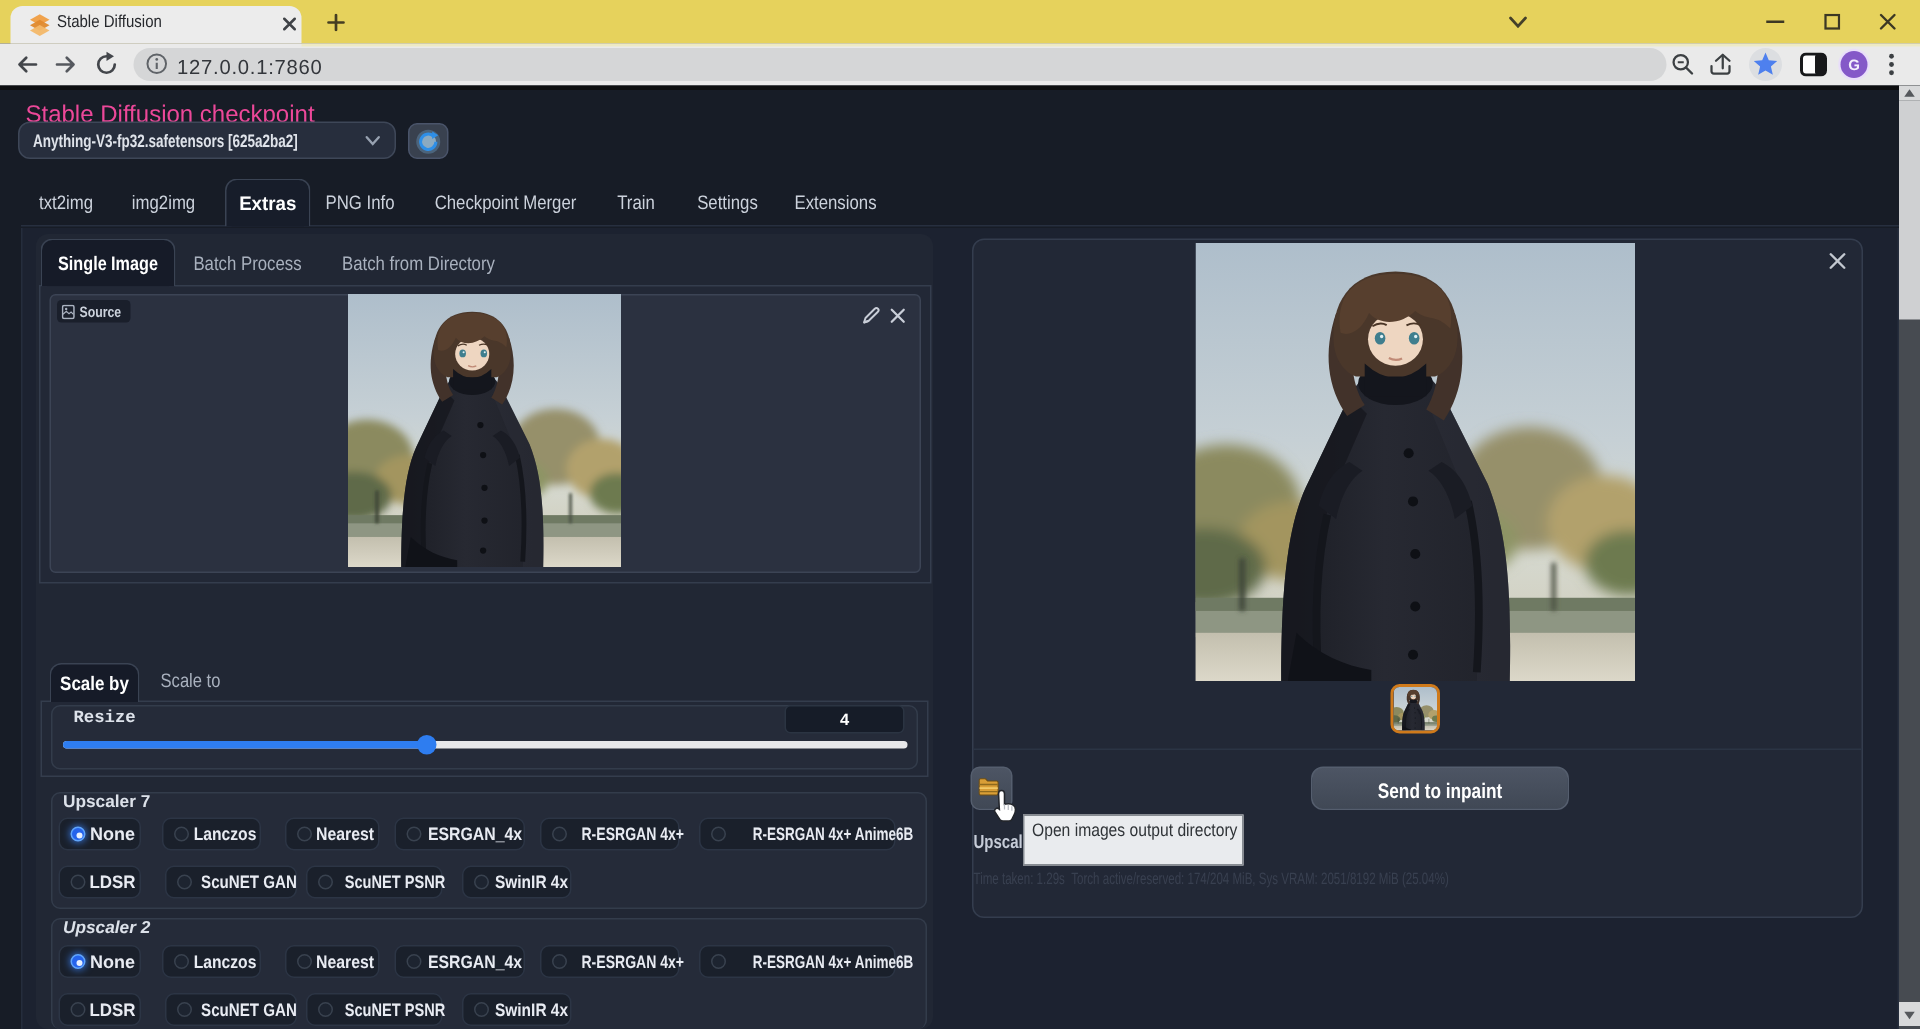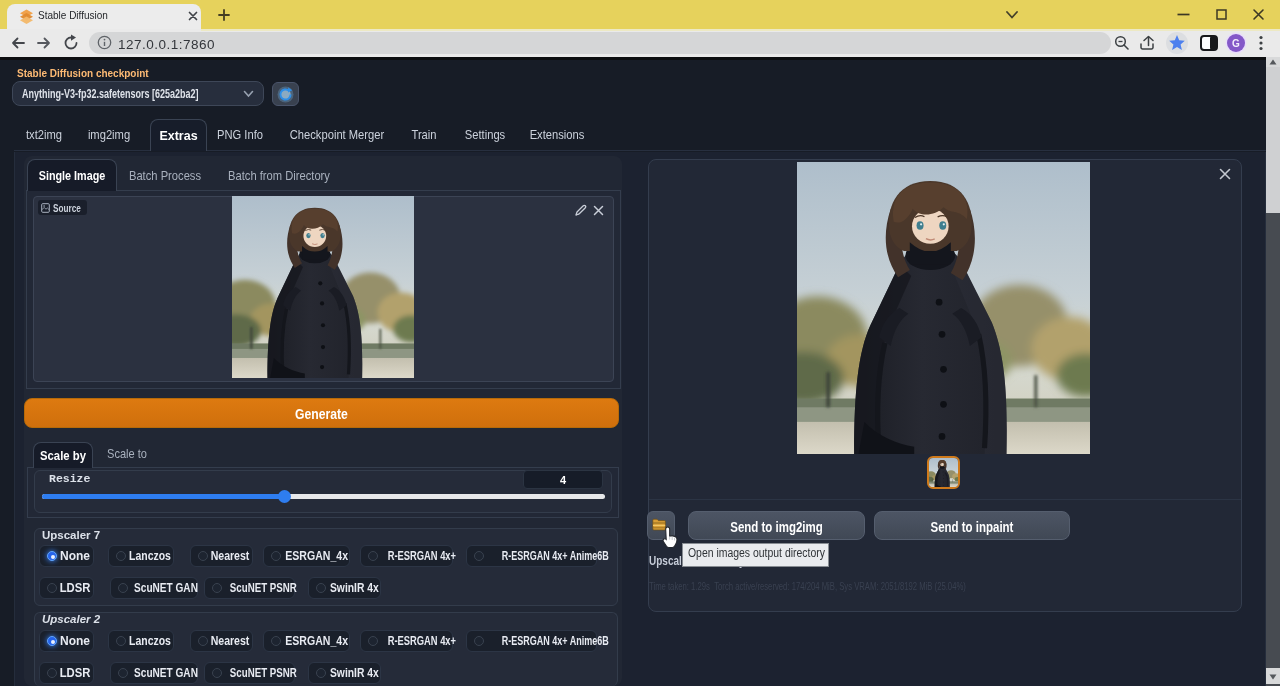--- a/index.html
+++ b/index.html
@@ -18,21 +18,21 @@
   #url { left:118px; top:37px; font-size:13.5px; color:#33363b; letter-spacing:0.5px; }
   #pageline { left:0; top:57px; width:1280px; height:3px; background:#0d0e10; }
 
   
   #sbtrack { left:1266px; top:60px; width:14px; height:626px; background:#474b51; }
   #sbup { left:1266px; top:57px; width:14px; height:10px; background:#d8d9da; }
   #sbthumb { left:1266px; top:67px; width:14px; height:146px; background:#cfd0d2; }
   #sbdown { left:1266px; top:668px; width:14px; height:16px; background:#d8d9da; }
 
   
-  #ckpt-label { left:17px; top:68px; font-size:10px; color:#fdba74;font-weight:bold; }
+  #ckpt-label { left:17px; top:68px; font-size:16px; color:#ec4899; }
   #ckpt-box { left:12px; top:81px; width:252px; height:25px; background:#272e3d; border:1px solid #3e4758; border-radius:8px; }
   #ckpt-text { left:22px; top:87px; font-size:12px; font-weight:700; color:#dfe3ea; transform:scaleX(.75); transform-origin:left center; }
   #refresh-btn { left:272px; top:82px; width:27px; height:24px; background:#39414f; border:1px solid #4a546a; border-radius:6px; }
 
   
   #tabitem { left:14px; top:152px; width:1252px; height:534px; background:#1c2230; border-left:1px solid #252d3c; border-right:1px solid #252d3c; }
   #navline { left:14px; top:150px; width:1252px; height:1px; background:#272f3f; }
   .mtab { position:absolute; top:127px; height:20px; font-size:13px; color:#ccd2dc; width:140px; text-align:center; transform:scaleX(.86); }
   #mtab-active-box { left:150px; top:119px; width:57px; height:32px; border:1px solid #3a4353; border-bottom:none; border-radius:8px 8px 0 0; background:#171d2a; }
   #mtab-active-box span { position:absolute; left:0; top:8px; width:100%; text-align:center; font-size:13px; font-weight:700; color:#fff; transform:scaleX(.96); }
@@ -73,21 +73,21 @@
   .chip .dot.sel::after { content:""; position:absolute; left:3px; top:3px; width:4px; height:4px; border-radius:2px; background:#e8f0fe; }
   .chip span { display:block; flex:1; text-align:center; font-size:12px; font-weight:700; color:#e8ebf2; white-space:nowrap; padding-bottom:1px; }
 
   
   #rpanel { left:648px; top:159px; width:594px; height:453px; background:#222836; border:1px solid #343d4e; border-radius:8px; z-index:1; }
   #rdivider { left:649px; top:499px; width:592px; height:1px; background:#2b3444; z-index:2; }
   #gclose { left:1217px; top:166px; width:16px; height:16px; z-index:4; }
   .sendbtn { position:absolute; top:511px; height:29px; border-radius:8px; background:linear-gradient(180deg,#4d5564,#404855); border:1px solid #555e6e; z-index:3; }
   .sendbtn span { position:absolute; left:0; top:7px; width:100%; text-align:center; font-size:14px; font-weight:700; color:#fff; transform:scaleX(.82); }
   #folderbtn { left:647px; top:511px; width:28px; height:29px; border-radius:6px; background:linear-gradient(180deg,#4d5564,#404855); border:1px solid #555e6e; z-index:3; }
-  #tooltip { left:682px; top:543px; width:147px; height:24px; background:#e9ebee; border:1px solid #878c92; z-index:6; }
+  #tooltip { left:682px; top:543px; width:147px; height:34px; background:#e9ebee; border:1px solid #878c92; z-index:6; }
   #tooltip span { position:absolute; left:5px; top:2px; font-size:12px; color:#2f3337; white-space:nowrap; transform:scaleX(.87); transform-origin:left center; }
   #upscale-info { left:649px; top:554px; font-size:12.5px; font-weight:700; color:#c6ccd8; z-index:3; transform:scaleX(.8); transform-origin:left center; }
   #time-info { left:649px; top:580px; font-size:11px; color:rgba(120,130,150,0.27); z-index:3; transform:scaleX(.70); transform-origin:left center; white-space:nowrap; }
 </style>
 </head>
 <body>
 <svg width="0" height="0" style="position:absolute">
  <defs>
   <linearGradient id="skyg" x1="0" y1="0" x2="0" y2="1">
     <stop offset="0" stop-color="#aebecb"></stop>
@@ -288,23 +288,20 @@
   <svg class="abs" style="left:574px;top:204px;z-index:5" width="13" height="13" viewBox="0 0 13 13">
     <path d="M2 11 L3 8 L9 2 Q10.3 0.8 11.3 1.8 Q12.3 2.8 11.1 4 L5 10 Z" fill="none" stroke="#c9ced8" stroke-width="1.3" stroke-linejoin="round"></path>
     <path d="M2 11 L4.8 10" stroke="#c9ced8" stroke-width="1.3"></path>
   </svg>
   <svg class="abs" style="left:592px;top:204px;z-index:5" width="13" height="13" viewBox="0 0 13 13">
       <path d="M2.5 2.5 L10.5 10.5 M10.5 2.5 L2.5 10.5" stroke="#c9ced8" stroke-width="1.5" stroke-linecap="round"></path>
     </svg>
   <svg class="abs" id="srcimg" viewBox="0 0 200 200">
       <use href="#girlscene"></use>
     </svg>
-  <div class="abs" id="gen-btn">
-      <span>Generate</span>
-    </div>
 
   <div class="abs" id="scale-tabitem"></div>
   <div class="abs" id="scaletab-active">
       <span>Scale by</span>
     </div>
   <div class="abs" id="scaleto">Scale to</div>
   <div class="abs" id="slider-block"></div>
   <div class="abs" id="resize-label">Resize</div>
   <div class="abs" id="numbox">
       <span>4</span>
@@ -416,24 +413,21 @@
   <svg class="abs" style="left:652px;top:518px;z-index:4" width="14" height="13" viewBox="0 0 14 13">
     <path d="M0.8,2.2 A1,1 0 0 1 1.8,1.2 H5 L6.4,2.6 H12.4 A1,1 0 0 1 13.4,3.6 V11 A1,1 0 0 1 12.4,12 H1.8 A1,1 0 0 1 0.8,11 Z" fill="#d99e36" stroke="#6b4d16" stroke-width=".7"></path>
     <path d="M1,5 H13.2" stroke="#8f6a1e" stroke-width="1"></path>
     <path d="M1,7.4 H13.2" stroke="#f2c866" stroke-width="1.2"></path>
     <path d="M1,9.8 H13.2" stroke="#8f6a1e" stroke-width=".8"></path>
   </svg>
   <svg class="abs" style="left:662px;top:526px;z-index:7" width="17" height="23" viewBox="0 0 16 22">
     <path d="M5.3,1 C6.4,1 7.2,1.8 7.2,3 L7.2,9.8 L8.1,9.6 C11.6,9 14.2,10.4 14.2,13 C14.2,14.2 13.9,15.4 13.4,16.4 L12,19.2 C11.6,20 10.8,20.5 9.9,20.5 L6.4,20.5 C5.5,20.5 4.7,20.1 4.2,19.4 L1.2,14.8 C0.7,14 0.9,13 1.7,12.5 C2.4,12.1 3.3,12.2 3.9,12.8 L3.4,3 C3.4,1.8 4.2,1 5.3,1 Z" fill="#ffffff" stroke="#23262c" stroke-width="1"></path>
     <path d="M7.2,9.8 L7.2,13 M9.6,10.2 L9.6,13.4 M11.9,11 L11.9,13.8" stroke="#b9bdc4" stroke-width=".8" fill="none"></path>
   </svg>
-  <div class="abs sendbtn" style="left:688px; width:177px;">
-      <span>Send to img2img</span>
-    </div>
-  <div class="abs sendbtn" style="left:874px; width:196px;">
+  <div class="abs sendbtn" style="left:874px; width:172px;">
       <span>Send to inpaint</span>
     </div>
   <div class="abs" id="upscale-info">Upscale: 4, visibility: 1.0, model:None</div>
   <div class="abs" id="time-info">Time taken: 1.29s&nbsp;&nbsp;Torch active/reserved: 174/204 MiB, Sys VRAM: 2051/8192 MiB (25.04%)</div>
   <div class="abs" id="tooltip">
       <span>Open images output directory</span>
     </div>
 
   <div class="abs" id="sbtrack"></div>
   <div class="abs" id="sbup"></div>

